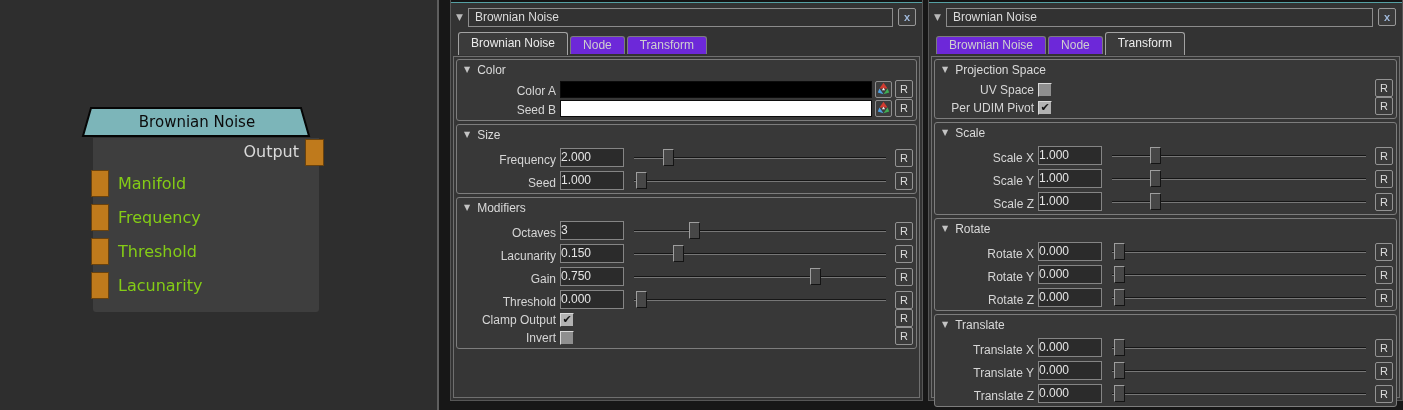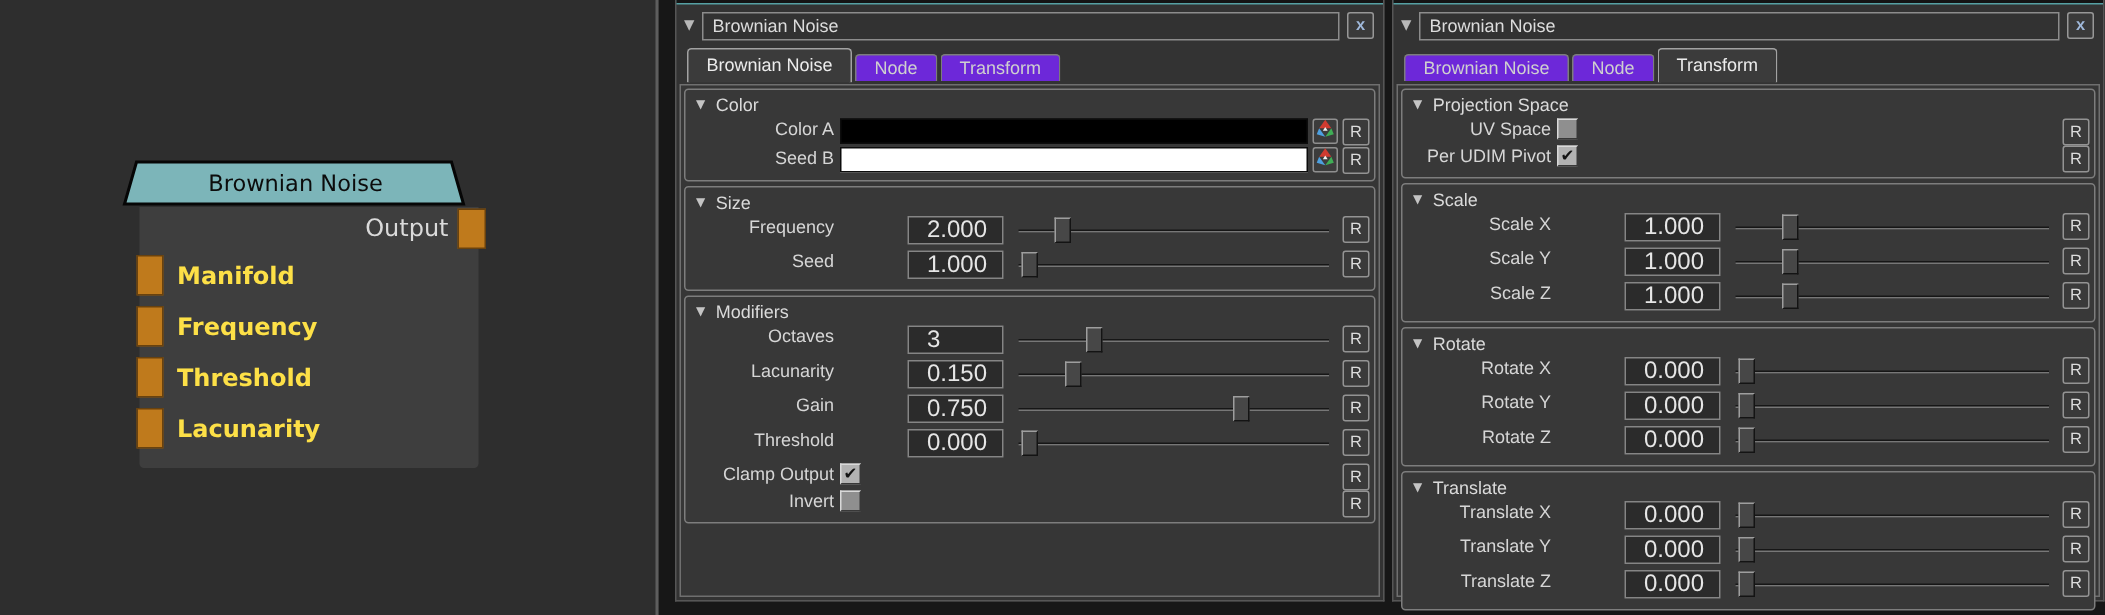--- a/index.html
+++ b/index.html
@@ -39,21 +39,21 @@
     position:absolute; right:-5px; top:1px; width:19px; height:27px;
     background:#bf7a1c; border:1px solid rgba(20,10,0,.5);
   }
   .input-row { position:relative; height:34px; }
   .input-port {
     position:absolute; left:-2px; top:2px; width:18px; height:27px;
     background:#bf7a1c; border:1px solid rgba(20,10,0,.5);
   }
   .input-label {
     position:absolute; left:25px; top:6px;
-    font-family:"DejaVu Sans", sans-serif; font-size:16px; color:#fde047;font-weight:bold;
+    font-family:"DejaVu Sans", sans-serif; font-size:16px; color:#84cc16;
   }
 
   
   .panel {
     position:absolute; top:0; height:401px;
     background:#333333;
     border:1px solid #565656; border-top:none;
   }
   .panel-mid { left:450px; width:473px; }
   .panel-right { left:928px; width:475px; }
@@ -87,28 +87,28 @@
 
   .pane {
     position:absolute; left:2px; right:2px; top:56px; bottom:2px;
     border:1px solid #6f6f6f; background:#363636; padding:2px;
     display:flex; flex-direction:column; gap:3px;
   }
   .group { border:1px solid #7d7d7d; border-radius:3px; background:#383838; padding:0 2px 3px 2px; }
   .group-header { display:flex; align-items:center; gap:7px; height:19px; padding-left:5px; color:#dadada; font-size:12px; }
   .group-header .tri { font-size:8px; color:#c4c4c4; }
 
-  .row { display:flex; align-items:flex-start; padding:0 1px; }
+  .row { display:flex; align-items:flex-end; padding:0 1px; }
   .row-slider { height:23px; }
   .row-color  { height:19px; }
   .lbl { width:96px; flex:none; text-align:right; margin-right:4px; color:#d6d6d6; font-size:12px; white-space:nowrap; }
   .valbox {
     flex:none; width:64px; height:19px; line-height:17px;
     background:#2b2b2b; border:1px solid #858585;
-    color:#e6e6e6; font-size:16px; padding-left:12px; overflow:hidden;margin-left:45px;
+    color:#e6e6e6; font-size:12px; padding-left:0; overflow:hidden;
   }
   .slider { flex:1; position:relative; height:19px; margin:0 9px 0 10px; }
   .track { position:absolute; left:0; right:0; top:9px; height:2px; background:#161616; border-bottom:1px solid #777777; }
   .handle {
     position:absolute; top:1px; width:11px; height:17px;
     background:#474747; border:1px solid;
     border-color:#9e9e9e #141414 #141414 #9e9e9e;
   }
   .rbtn {
     flex:none; width:18px; height:18px;

